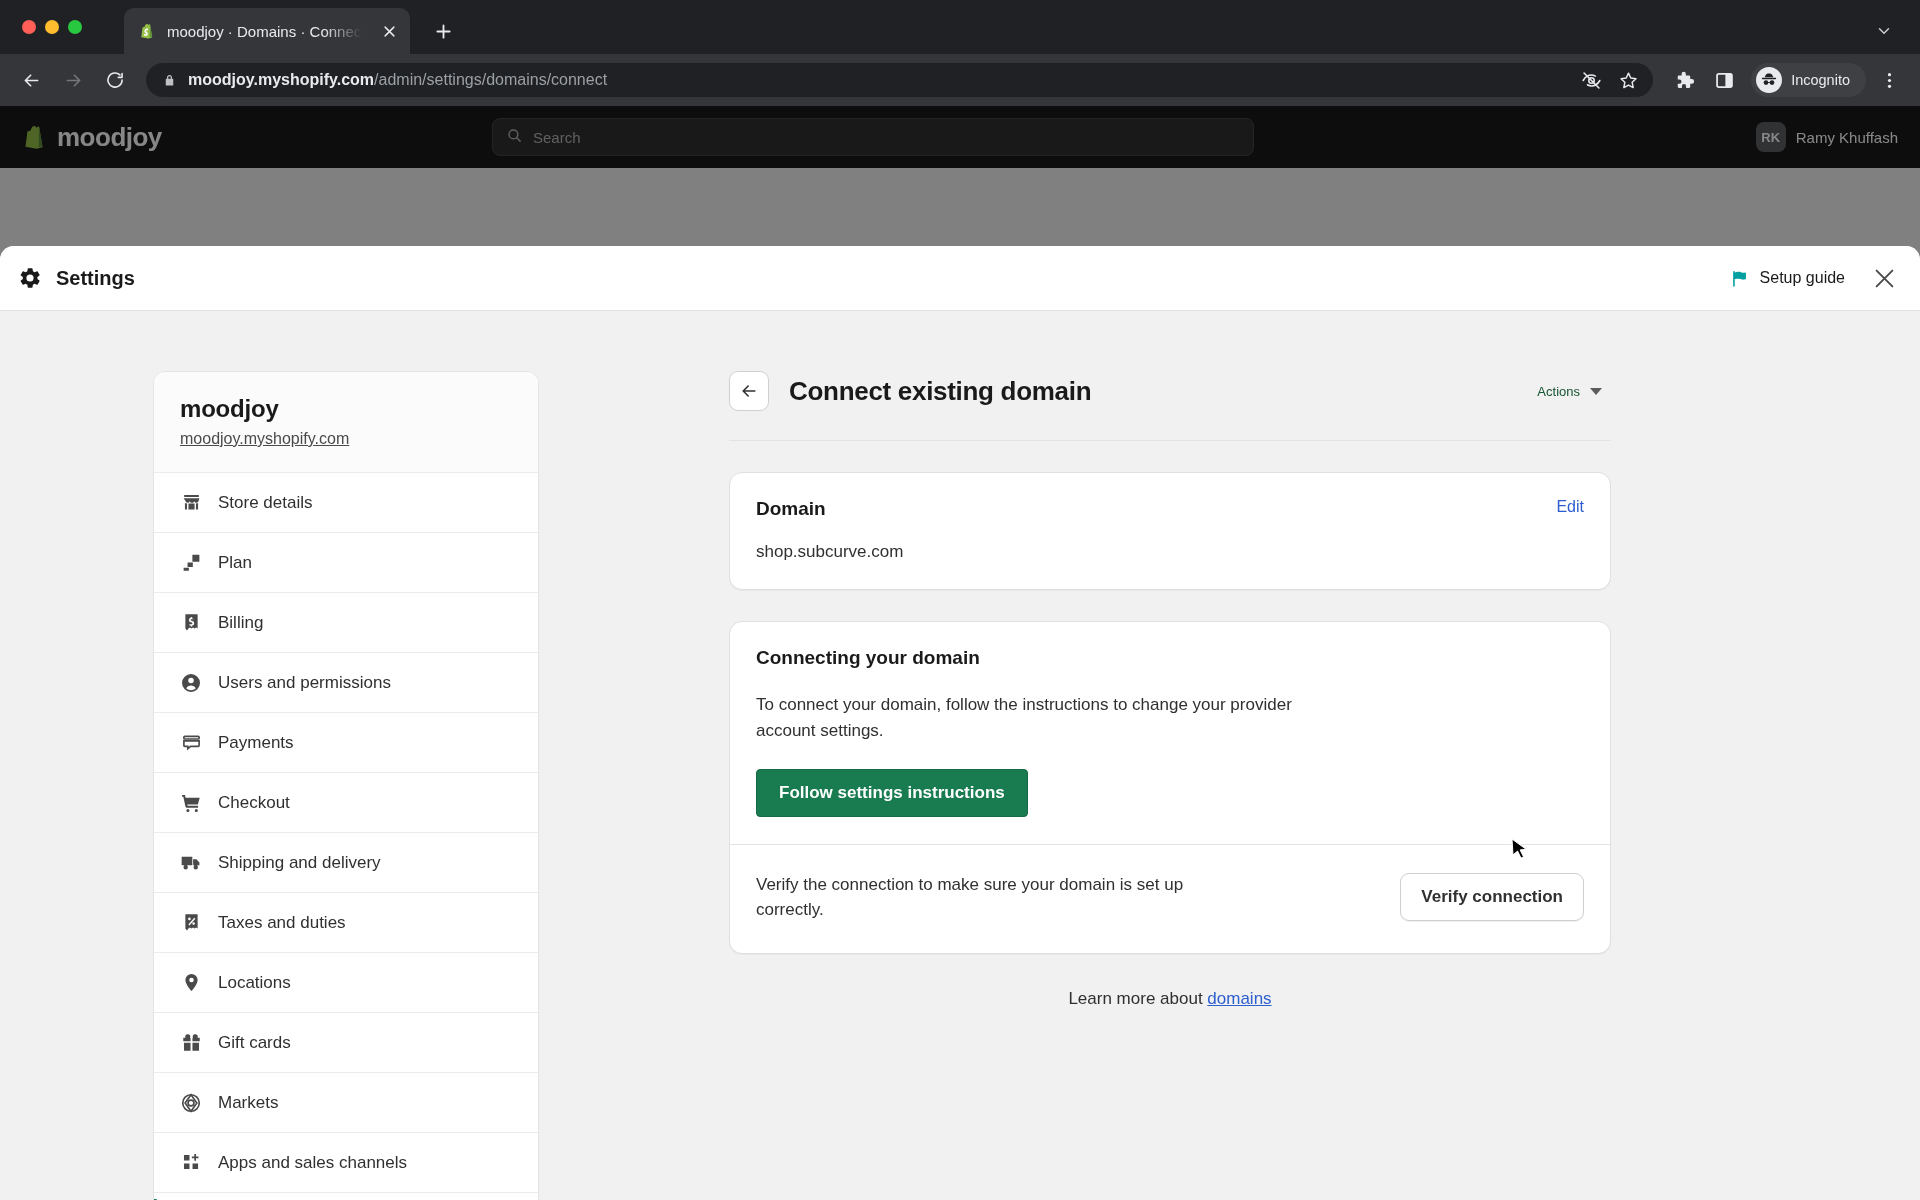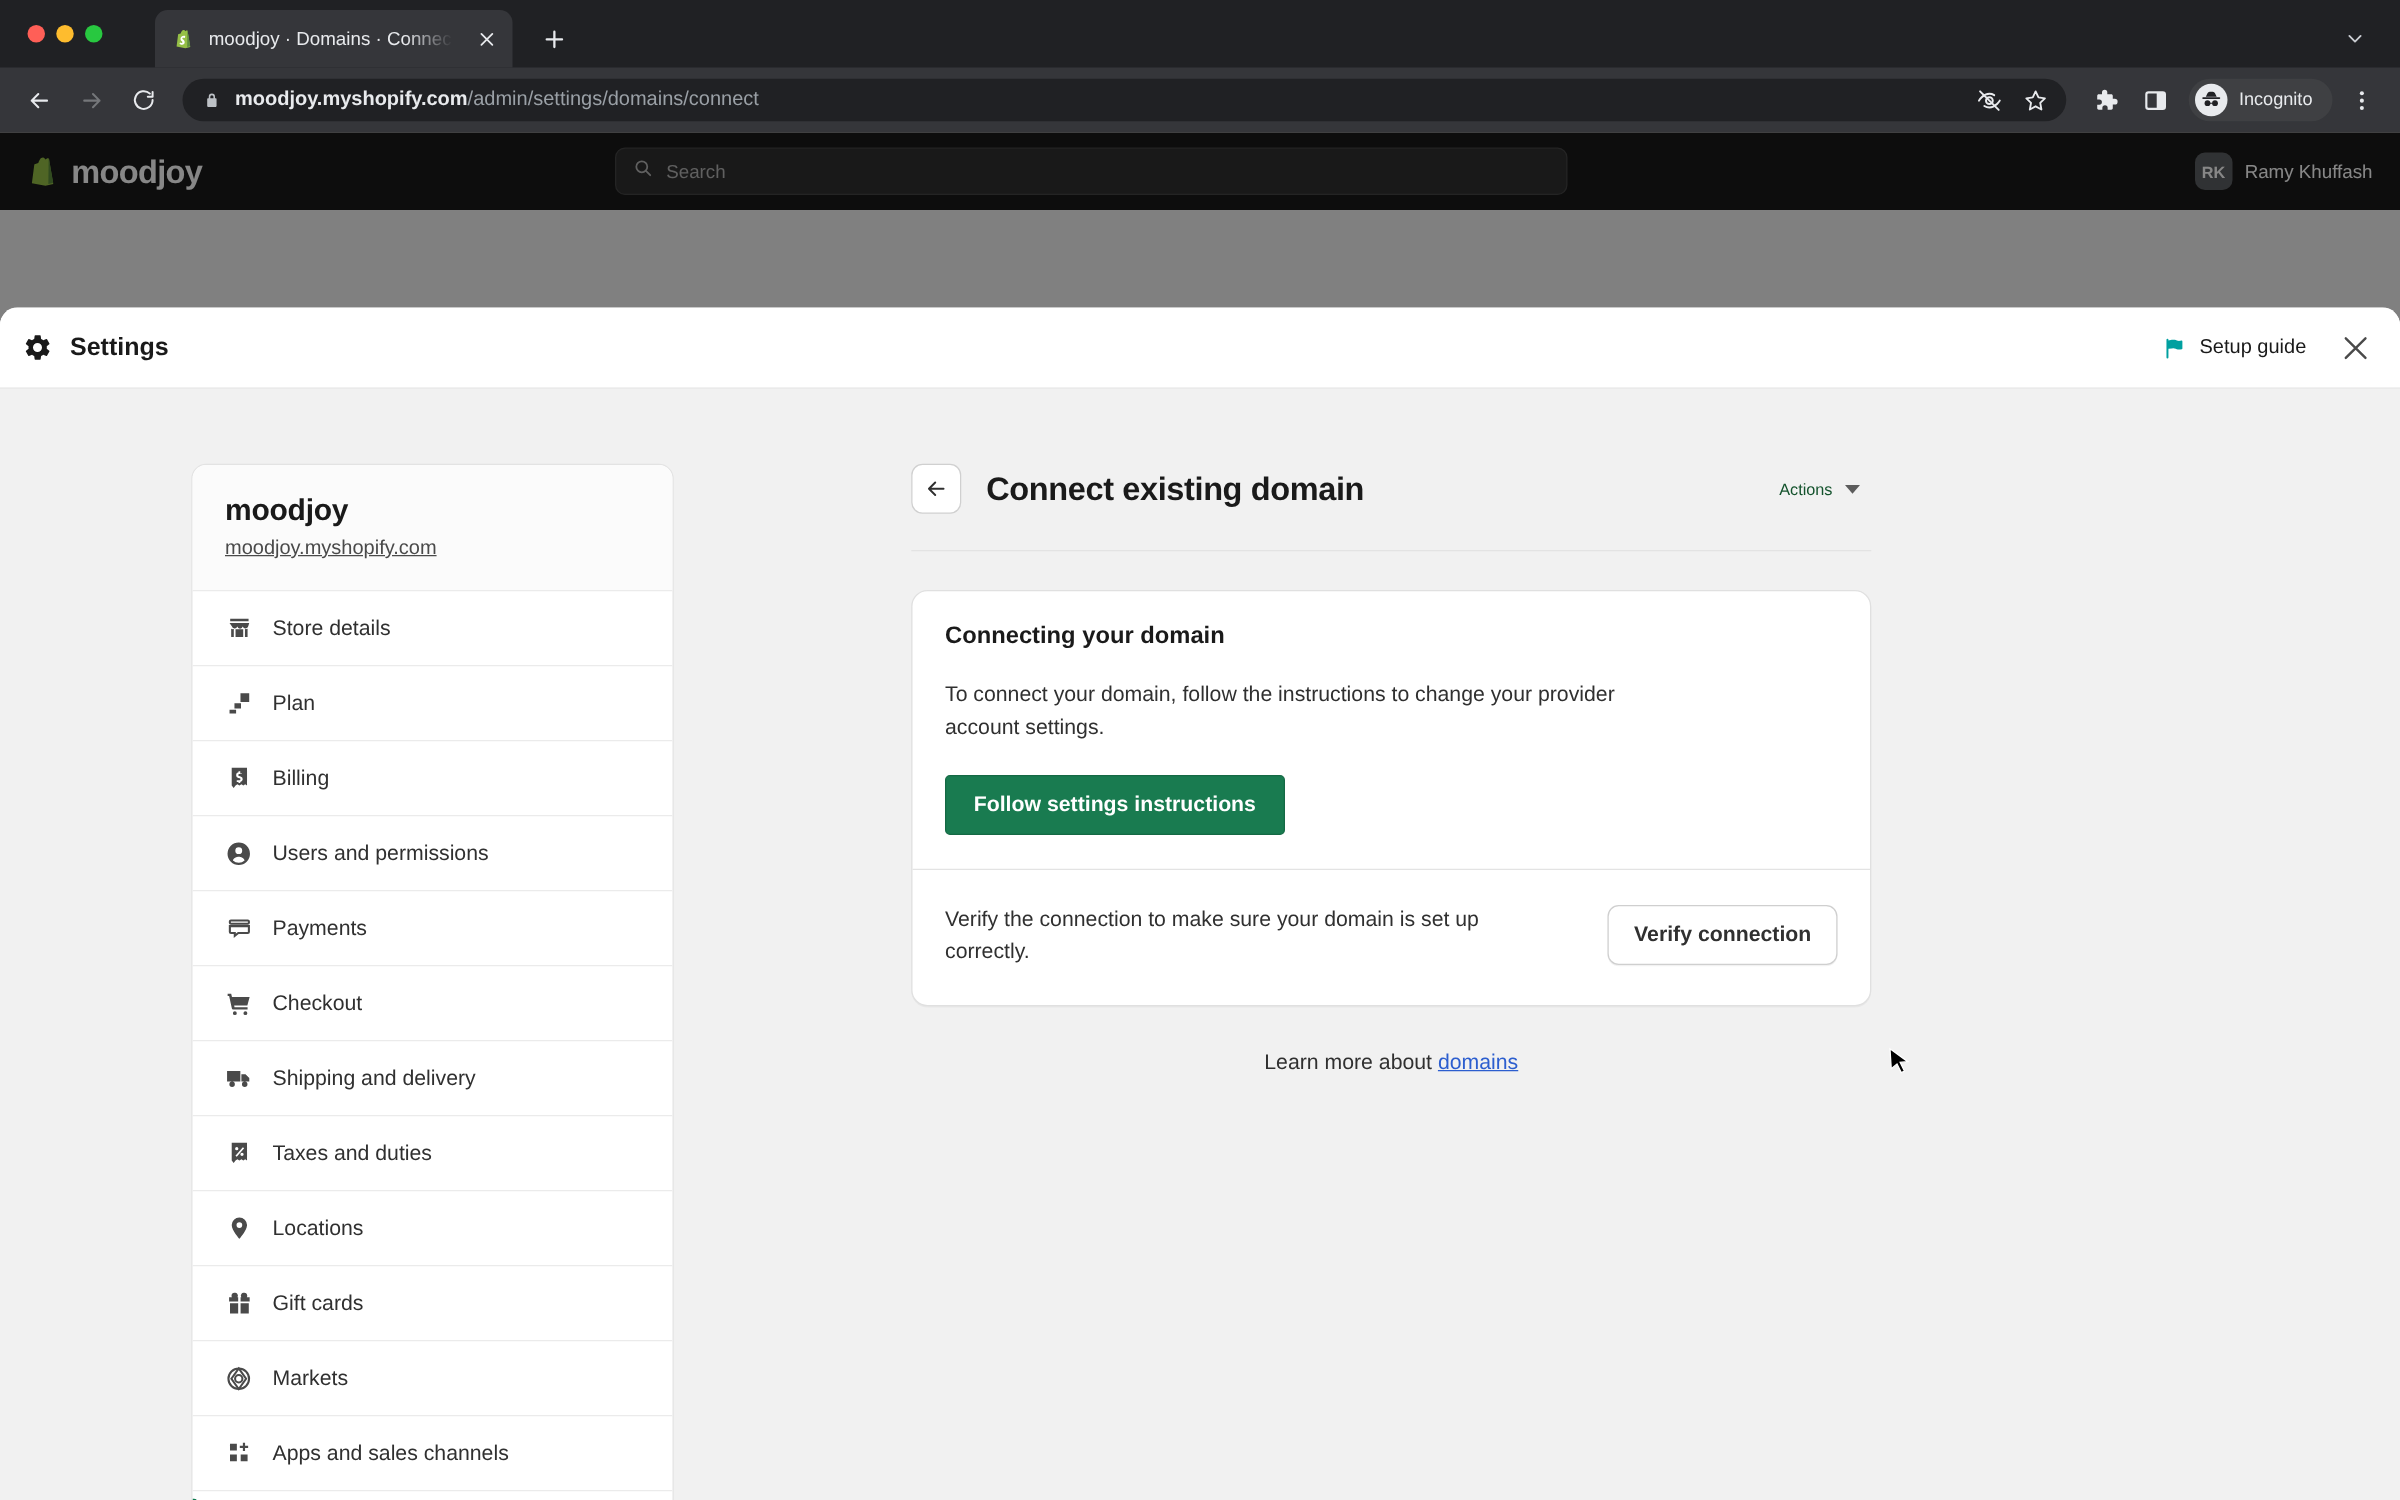--- a/index.html
+++ b/index.html
@@ -201,21 +201,21 @@
   .nav-item.active::before {
     content: ""; position: absolute; left: 0; top: 6px; bottom: 6px;
     width: 4px; background: #0f7a4f; border-radius: 0 3px 3px 0;
   }
 
   
   .settings-main {
     flex: 1; padding-left: 190px; padding-right: 0;
     max-width: 1228px;
   }
-  .content-col { width: 768px; }
+  .content-col { width: 882px; }
   .page-head {
     display: flex; align-items: center; gap: 20px;
     padding-bottom: 29px; border-bottom: 1px solid #e3e3e3;
   }
   .back-btn {
     width: 40px; height: 40px; flex: 0 0 40px;
     border: 1px solid #d0d0d0; border-radius: 9px; background: #fff;
     display: flex; align-items: center; justify-content: center;
     color: #303030;
   }
@@ -586,20 +586,29 @@
                     <path d="M19 12H5M11 6l-6 6 6 6"></path>
                   </svg>
                 </div>
                 <h1 class="page-title">Connect existing domain</h1>
                 <div class="actions-btn">
                   <span>Actions</span>
                   <span class="caret"></span>
                 </div>
               </div>
 
+              <section class="card">
+                <div class="card-pad">
+                  <div class="card-row-head">
+                    <h2 class="card-title">Domain</h2>
+                    <a class="edit-link">Edit</a>
+                  </div>
+                  <div class="domain-value">shop.subcurve.com</div>
+                </div>
+              </section>
 
               <section class="card">
                 <div class="card-pad">
                   <h2 class="section-title">Connecting your domain</h2>
                   <p class="section-text">To connect your domain, follow the instructions to change your provider account settings.</p>
                   <button class="btn-primary">Follow settings instructions</button>
                 </div>
                 <div class="card-divider"></div>
                 <div class="verify-row">
                   <p class="verify-text">Verify the connection to make sure your domain is set up correctly.</p>

